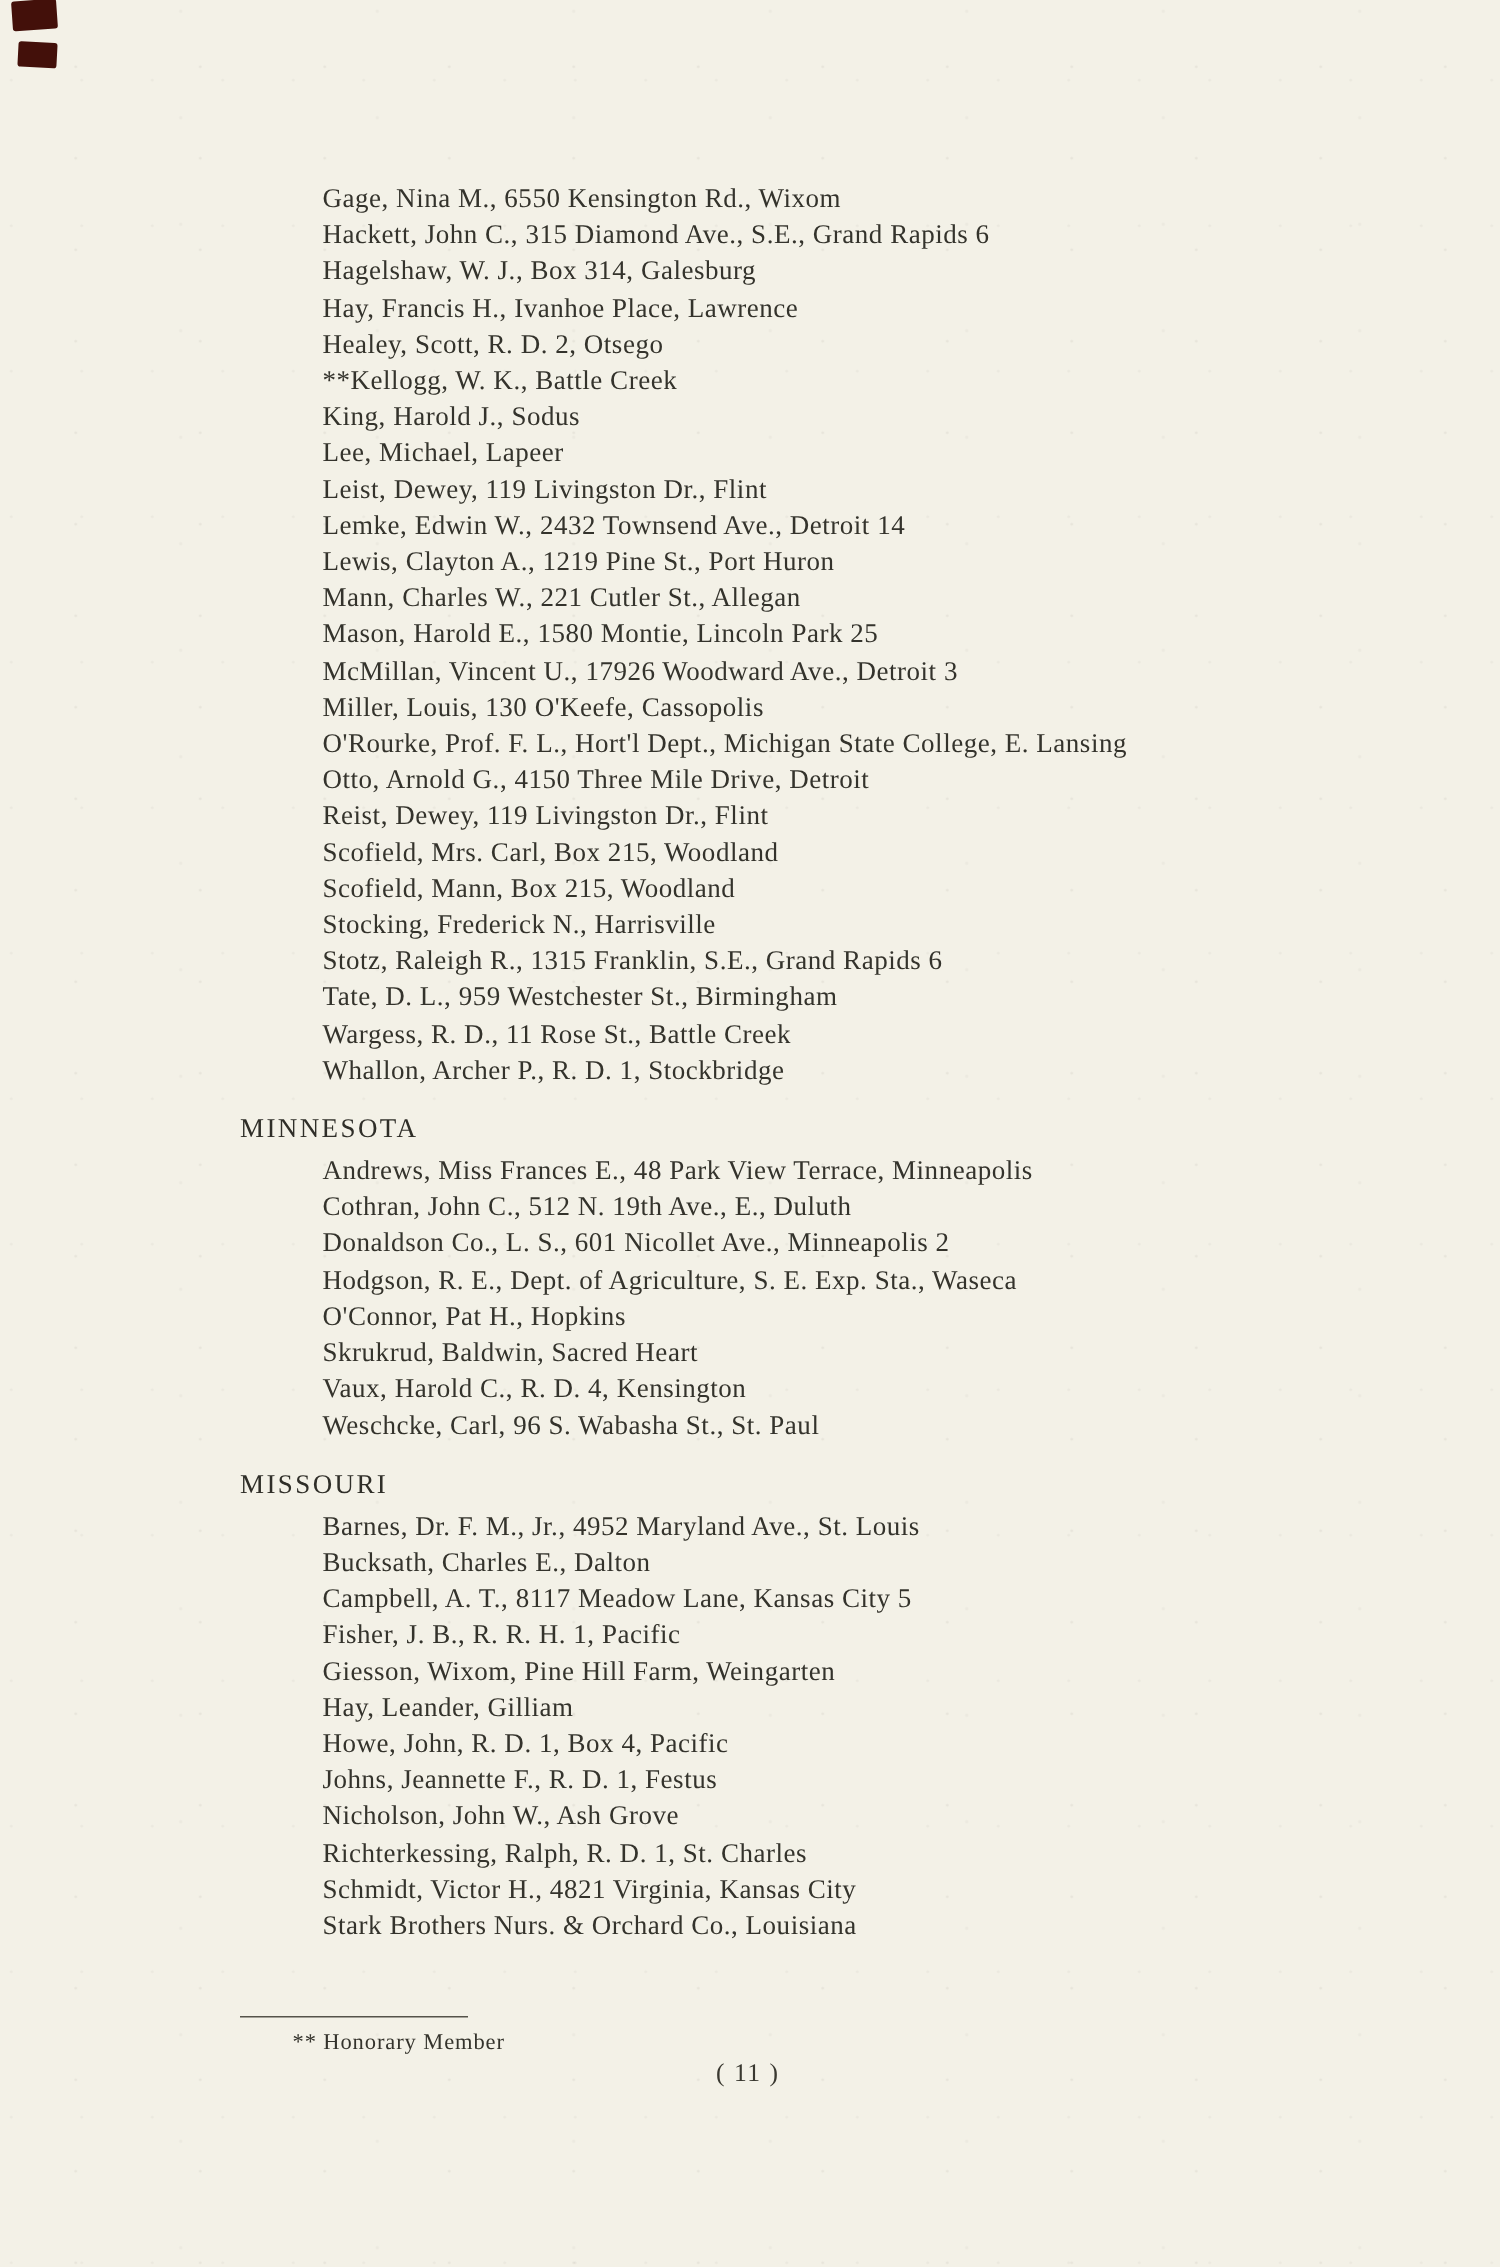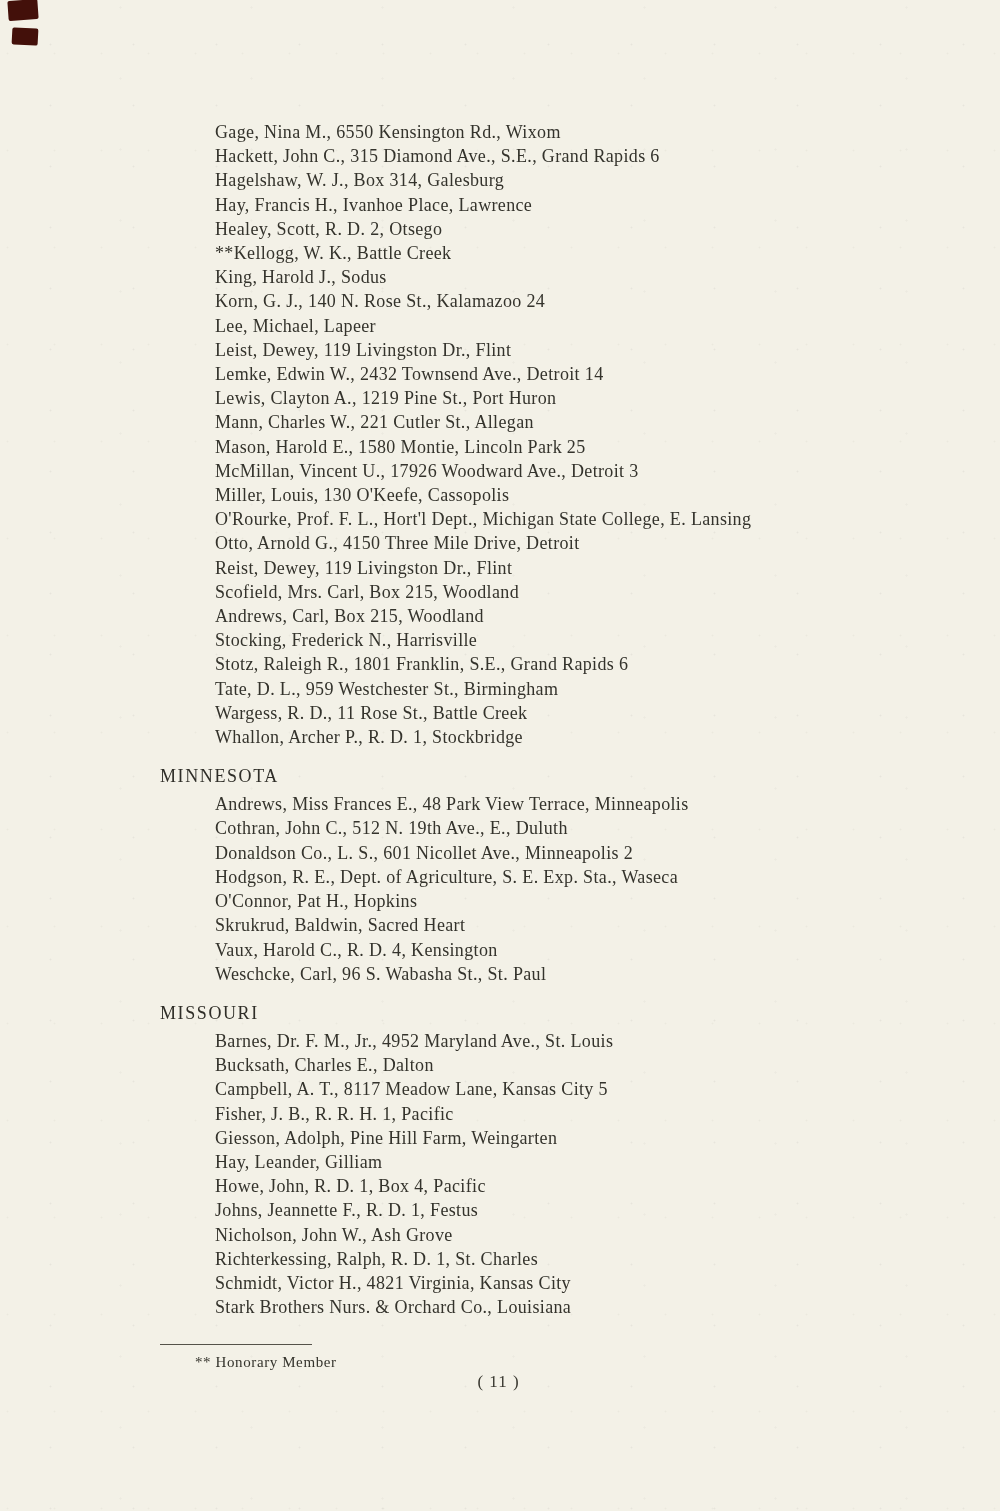--- a/index.html
+++ b/index.html
@@ -88,36 +88,35 @@
 <div class="content" id="sections-container">
     <div class="section">
       <div class="entry-list">
         <div class="entry">Gage, Nina M., 6550 Kensington Rd., Wixom</div>
         <div class="entry">Hackett, John C., 315 Diamond Ave., S.E., Grand Rapids 6</div>
         <div class="entry">Hagelshaw, W. J., Box 314, Galesburg</div>
         <div class="entry">Hay, Francis H., Ivanhoe Place, Lawrence</div>
         <div class="entry">Healey, Scott, R. D. 2, Otsego</div>
         <div class="entry">**Kellogg, W. K., Battle Creek</div>
         <div class="entry">King, Harold J., Sodus</div>
-        <div class="entry">Korn, G. J., 140 N. Rose St., Kalamazoo 24</div>
         <div class="entry">Lee, Michael, Lapeer</div>
         <div class="entry">Leist, Dewey, 119 Livingston Dr., Flint</div>
         <div class="entry">Lemke, Edwin W., 2432 Townsend Ave., Detroit 14</div>
         <div class="entry">Lewis, Clayton A., 1219 Pine St., Port Huron</div>
         <div class="entry">Mann, Charles W., 221 Cutler St., Allegan</div>
         <div class="entry">Mason, Harold E., 1580 Montie, Lincoln Park 25</div>
         <div class="entry">McMillan, Vincent U., 17926 Woodward Ave., Detroit 3</div>
         <div class="entry">Miller, Louis, 130 O'Keefe, Cassopolis</div>
         <div class="entry">O'Rourke, Prof. F. L., Hort'l Dept., Michigan State College, E. Lansing</div>
         <div class="entry">Otto, Arnold G., 4150 Three Mile Drive, Detroit</div>
         <div class="entry">Reist, Dewey, 119 Livingston Dr., Flint</div>
         <div class="entry">Scofield, Mrs. Carl, Box 215, Woodland</div>
-        <div class="entry">Andrews, Carl, Box 215, Woodland</div>
+        <div class="entry">Scofield, Mann, Box 215, Woodland</div>
         <div class="entry">Stocking, Frederick N., Harrisville</div>
-        <div class="entry">Stotz, Raleigh R., 1801 Franklin, S.E., Grand Rapids 6</div>
+        <div class="entry">Stotz, Raleigh R., 1315 Franklin, S.E., Grand Rapids 6</div>
         <div class="entry">Tate, D. L., 959 Westchester St., Birmingham</div>
         <div class="entry">Wargess, R. D., 11 Rose St., Battle Creek</div>
         <div class="entry">Whallon, Archer P., R. D. 1, Stockbridge</div>
       </div>
     </div>
     <div class="section">
       <div class="section-title">MINNESOTA</div>
       <div class="entry-list">
         <div class="entry">Andrews, Miss Frances E., 48 Park View Terrace, Minneapolis</div>
         <div class="entry">Cothran, John C., 512 N. 19th Ave., E., Duluth</div>
@@ -129,21 +128,21 @@
         <div class="entry">Weschcke, Carl, 96 S. Wabasha St., St. Paul</div>
       </div>
     </div>
     <div class="section">
       <div class="section-title">MISSOURI</div>
       <div class="entry-list">
         <div class="entry">Barnes, Dr. F. M., Jr., 4952 Maryland Ave., St. Louis</div>
         <div class="entry">Bucksath, Charles E., Dalton</div>
         <div class="entry">Campbell, A. T., 8117 Meadow Lane, Kansas City 5</div>
         <div class="entry">Fisher, J. B., R. R. H. 1, Pacific</div>
-        <div class="entry">Giesson, Adolph, Pine Hill Farm, Weingarten</div>
+        <div class="entry">Giesson, Wixom, Pine Hill Farm, Weingarten</div>
         <div class="entry">Hay, Leander, Gilliam</div>
         <div class="entry">Howe, John, R. D. 1, Box 4, Pacific</div>
         <div class="entry">Johns, Jeannette F., R. D. 1, Festus</div>
         <div class="entry">Nicholson, John W., Ash Grove</div>
         <div class="entry">Richterkessing, Ralph, R. D. 1, St. Charles</div>
         <div class="entry">Schmidt, Victor H., 4821 Virginia, Kansas City</div>
         <div class="entry">Stark Brothers Nurs. &amp; Orchard Co., Louisiana</div>
       </div>
     </div>
   </div>

